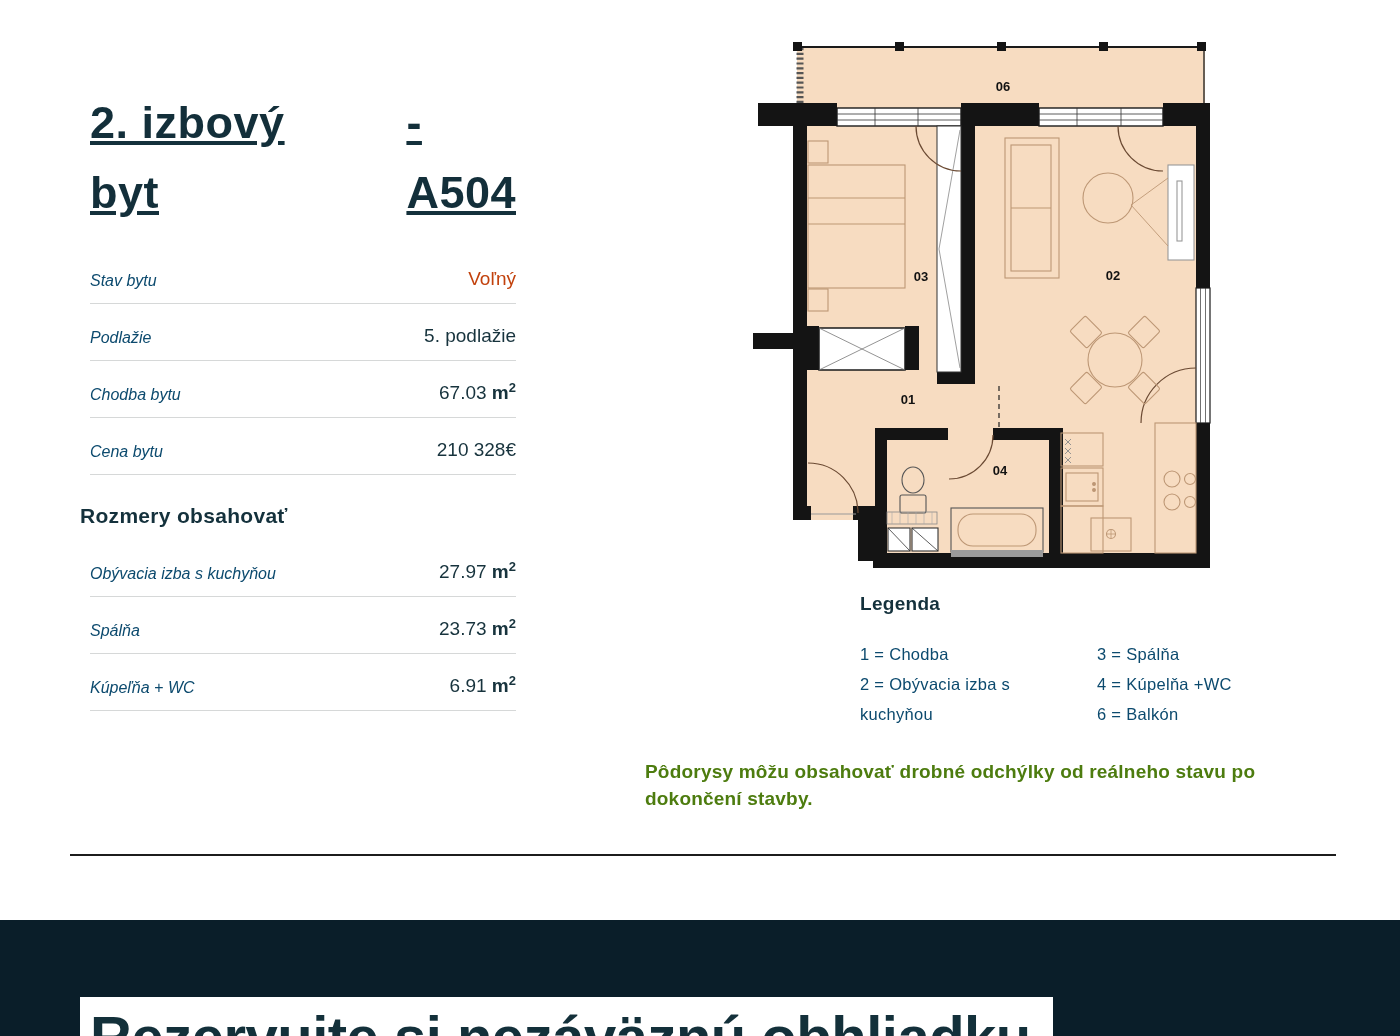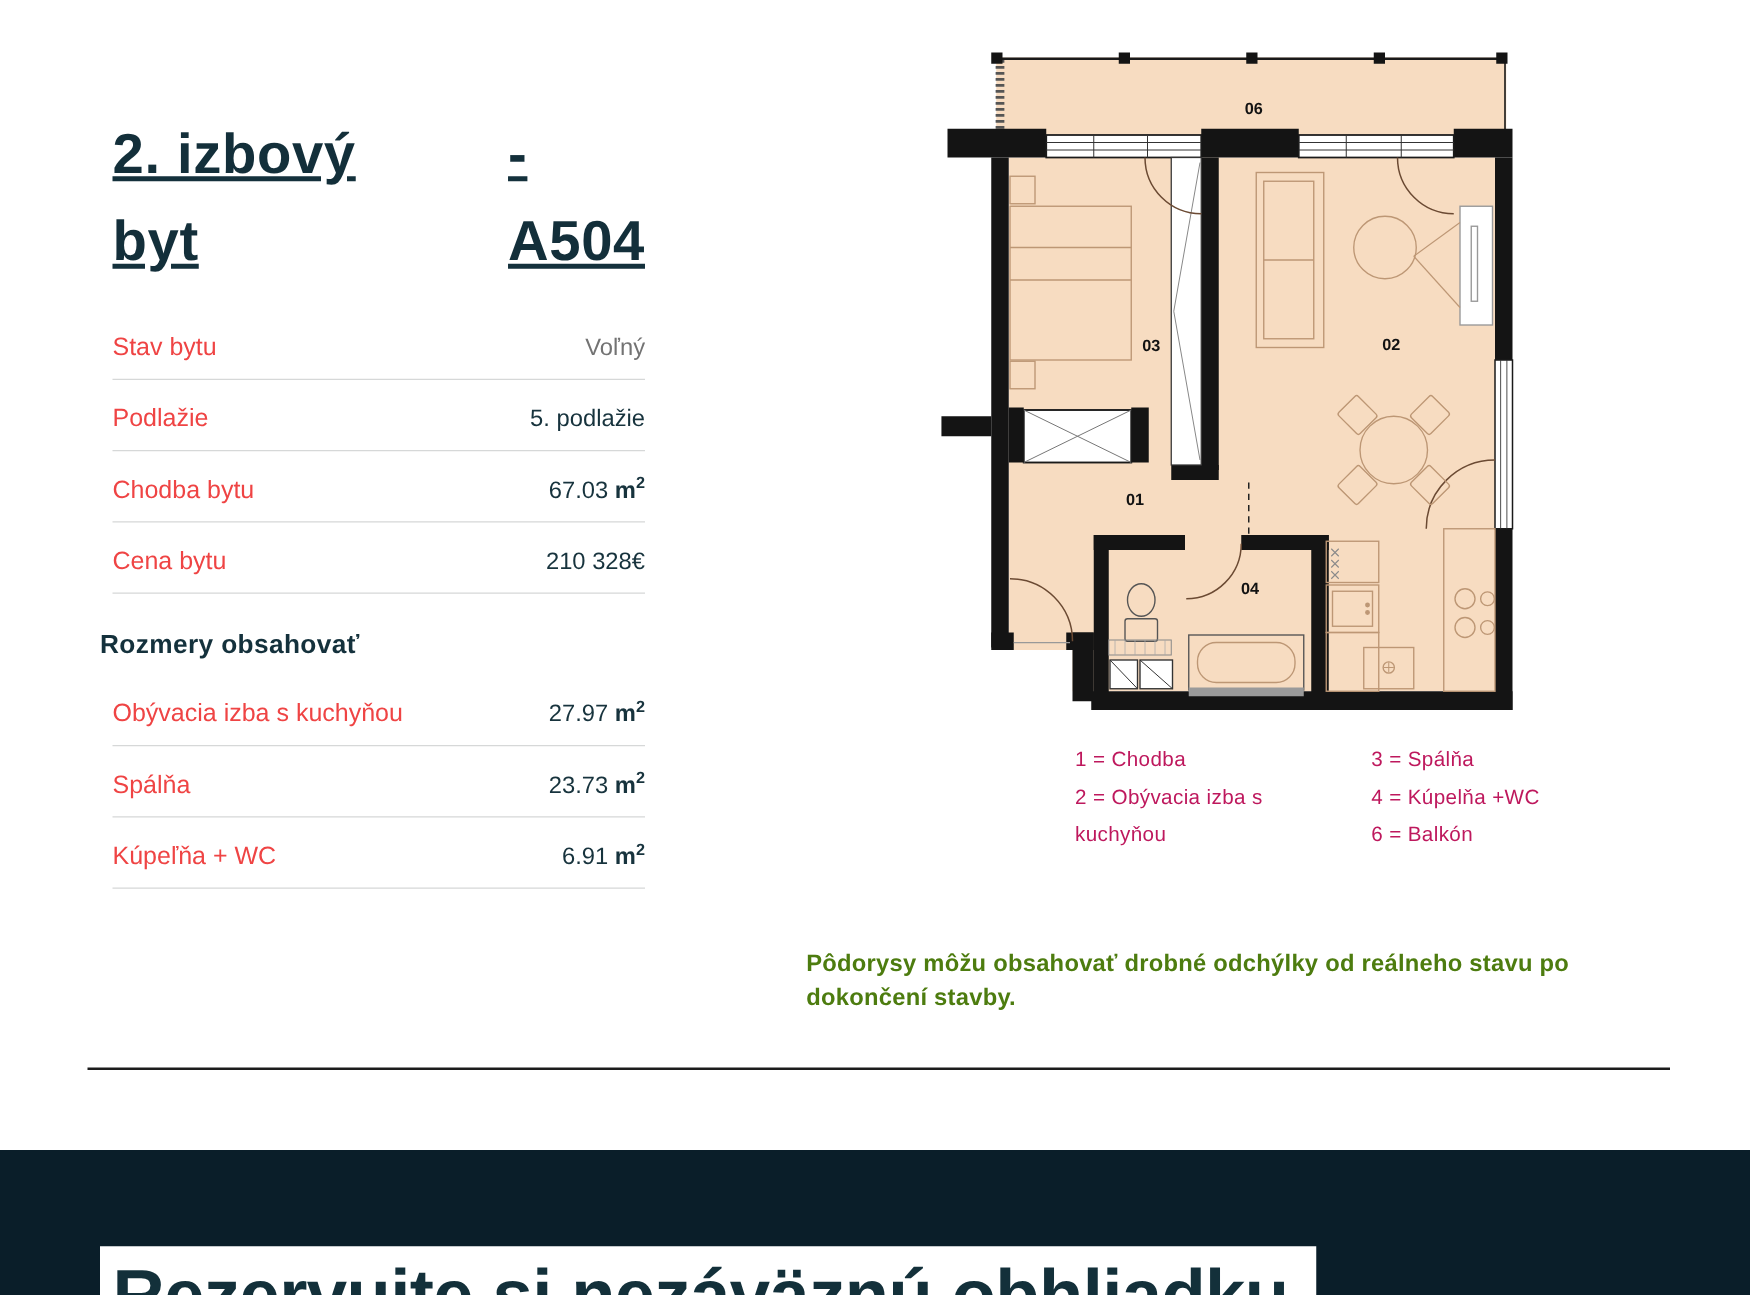--- a/index.html
+++ b/index.html
@@ -8,40 +8,40 @@
 
   
   .title{position:absolute;left:90px;top:88px;width:426px;display:flex;justify-content:space-between;text-decoration:underline;}
   .title .part{font-size:45px;font-weight:600;line-height:70px;letter-spacing:.5px;color:#132f3a;}
   .title .part div{white-space:nowrap;}
 
   .dtable{position:absolute;left:90px;width:426px;}
   .t1{top:247px;} .t2{top:540px;}
   .trow{display:flex;justify-content:space-between;align-items:flex-end;height:57px;
         padding-bottom:13px;box-sizing:border-box;border-bottom:1px solid #d6d8d8;}
-  .trow .lbl{font-size:20px;color:#ef4444;}
+  .trow .lbl{font-size:16px;color:#0c4a6e;font-style:italic;}
   .trow .val{font-size:19px;color:#17333d;}
-  .trow .val.green{color:#737373;}
+  .trow .val.green{color:#c2410c;}
   .unit{font-weight:700;}
   .unit sup{font-size:13px;font-weight:700;line-height:0;}
 
   .rooms-heading{position:absolute;left:80px;top:504px;font-size:21px;font-weight:600;
                  letter-spacing:.3px;color:#14313c;}
 
   
   .plan{position:absolute;left:753px;top:38px;width:460px;height:530px;}
   .plan svg{display:block;}
   .plan text{font-family:"Liberation Sans", sans-serif;font-weight:bold;font-size:13px;fill:#121212;}
 
   .legend{position:absolute;left:860px;top:593px;width:460px;}
   .legend h3{margin:0 0 24px 0;font-size:19px;font-weight:600;letter-spacing:.3px;color:#14313c;}
   .legend .cols{display:flex;}
   .legend .col{width:178px;}
   .legend .col.c2{margin-left:59px;width:200px;}
-  .legend .item{font-size:16.5px;line-height:30px;letter-spacing:.3px;color:#be185d;}
+  .legend .item{font-size:16.5px;line-height:30px;letter-spacing:.3px;color:#0c4a6e;}
 
   .disclaimer{position:absolute;left:645px;top:758px;width:690px;text-align:left;
               font-size:19px;font-weight:700;line-height:27px;letter-spacing:.2px;color:#4d7c0f;}
 
   .divider{position:absolute;left:70px;top:854px;width:1266px;height:2px;background:#1c1c1c;}
 
   
   .footer{position:absolute;left:0;top:920px;width:1400px;height:116px;background:#0a1e29;}
   .footer-card{position:absolute;left:80px;top:77px;width:973px;height:140px;background:#ffffff;}
   .footer-heading{margin:0;padding:6px 0 0 10px;font-size:58px;font-weight:600;
@@ -246,20 +246,21 @@
         <text x="250" y="53">06</text>
         <text x="168" y="243">03</text>
         <text x="360" y="242">02</text>
         <text x="155" y="366">01</text>
         <text x="247" y="437">04</text>
       </g>
     </svg>
   </div>
 
   <div class="legend">
+    <h3>Legenda</h3>
     <div class="cols">
       <div class="col c1">
         <div class="item">1 = Chodba</div>
         <div class="item">2 = Obývacia izba s kuchyňou</div>
       </div>
       <div class="col c2">
         <div class="item">3 = Spálňa</div>
         <div class="item">4 = Kúpelňa +WC</div>
         <div class="item">6 = Balkón</div>
       </div>

